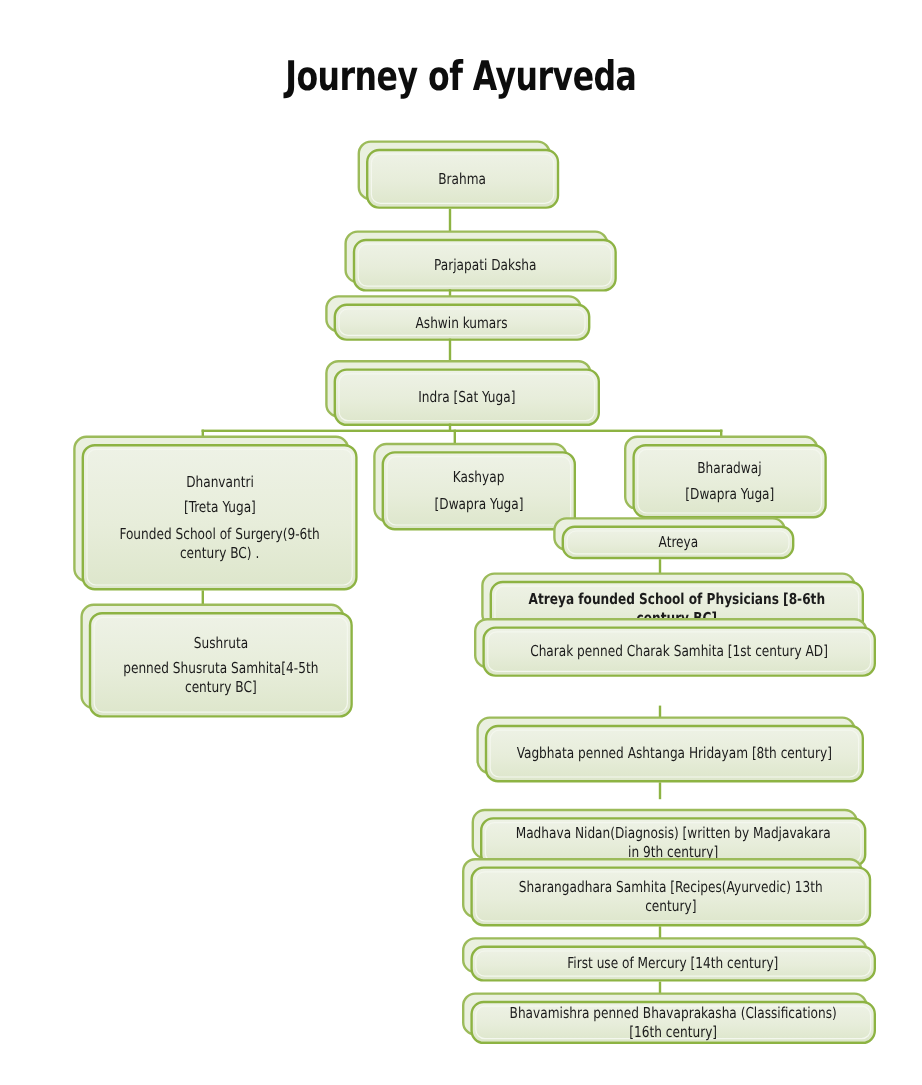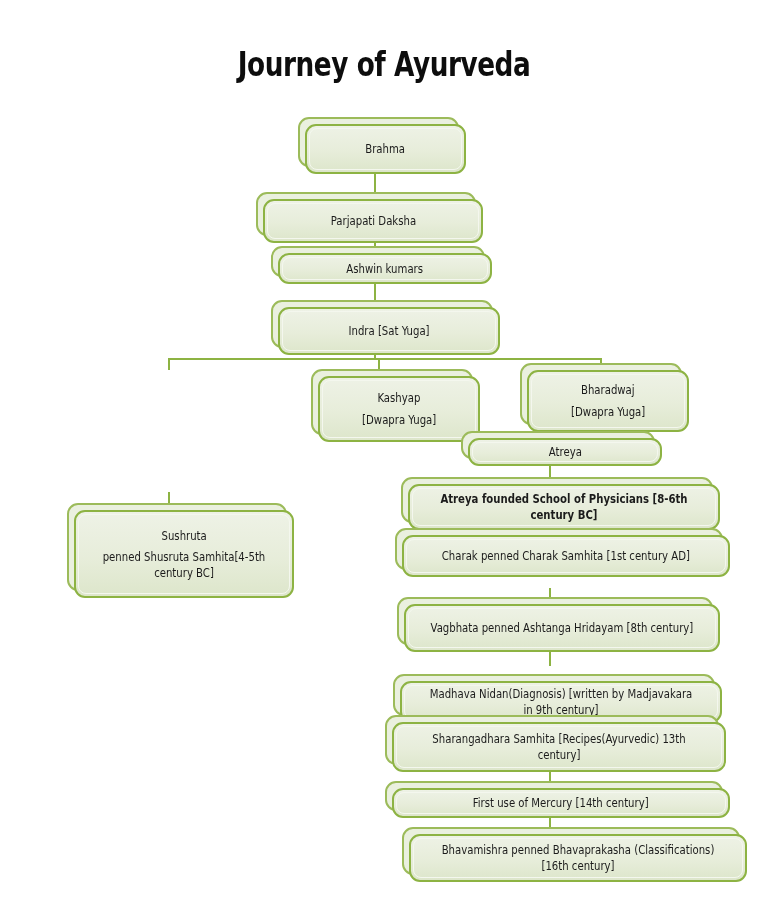--- a/index.html
+++ b/index.html
@@ -91,41 +91,49 @@
   <div class="conn vline" style="left:549px;top:772px;height:16px;"></div>
   <div class="conn vline" style="left:549px;top:818px;height:16px;"></div>
 
   <div class="node" style="left:305px;top:124px;width:137px;height:50px;">
     <div class="back"></div>
     <div class="front">
       <div class="lbl">Brahma</div>
     </div>
   </div>
 
-  <div class="node" style="left:263px;top:199px;width:196px;height:44px;">
+  <div class="node" style="left:294px;top:199px;width:196px;height:44px;">
     <div class="back"></div>
     <div class="front">
       <div class="lbl">Parjapati Daksha</div>
     </div>
   </div>
 
   <div class="node" style="left:278px;top:253px;width:190px;height:31px;">
     <div class="back"></div>
     <div class="front">
       <div class="lbl">Ashwin kumars</div>
     </div>
   </div>
 
   <div class="node" style="left:278px;top:307px;width:198px;height:48px;">
     <div class="back"></div>
     <div class="front">
       <div class="lbl">Indra [Sat Yuga]</div>
     </div>
   </div>
 
+  <div class="node two" style="left:68px;top:370px;width:206px;height:122px;">
+    <div class="back"></div>
+    <div class="front">
+      <div class="lbl">Dhanvantri</div>
+      <div class="lbl">[Treta Yuga]</div>
+      <div class="lbl">Founded School of Surgery(9-6th century BC) .</div>
+    </div>
+  </div>
 
   <div class="node two" style="left:318px;top:376px;width:138px;height:66px;">
     <div class="back"></div>
     <div class="front">
       <div class="lbl">Kashyap</div>
       <div class="lbl">[Dwapra Yuga]</div>
     </div>
   </div>
 
   <div class="node two" style="left:527px;top:370px;width:138px;height:62px;">
@@ -151,21 +159,21 @@
     </div>
   </div>
 
   <div class="node" style="left:408px;top:484px;width:288px;height:46px;font-weight:bold;">
     <div class="back"></div>
     <div class="front">
       <div class="lbl">Atreya founded School of Physicians [8-6th century BC]</div>
     </div>
   </div>
 
-  <div class="node" style="left:402px;top:535px;width:304px;height:42px;">
+  <div class="node" style="left:402px;top:522px;width:304px;height:42px;">
     <div class="back"></div>
     <div class="front">
       <div class="lbl">Charak penned Charak Samhita [1st century AD]</div>
     </div>
   </div>
 
   <div class="node" style="left:404px;top:604px;width:292px;height:48px;">
     <div class="back"></div>
     <div class="front">
       <div class="lbl">Vagbhata penned Ashtanga Hridayam [8th century]</div>
@@ -186,20 +194,20 @@
     </div>
   </div>
 
   <div class="node" style="left:392px;top:788px;width:314px;height:30px;">
     <div class="back"></div>
     <div class="front">
       <div class="lbl">First use of Mercury [14th century]</div>
     </div>
   </div>
 
-  <div class="node" style="left:392px;top:834px;width:314px;height:48px;margin-left:17px;">
+  <div class="node" style="left:392px;top:834px;width:314px;height:36px;">
     <div class="back"></div>
     <div class="front">
       <div class="lbl">Bhavamishra penned Bhavaprakasha (Classifications)[16th century]</div>
     </div>
   </div>
 
 </div>
 
 </body></html>

